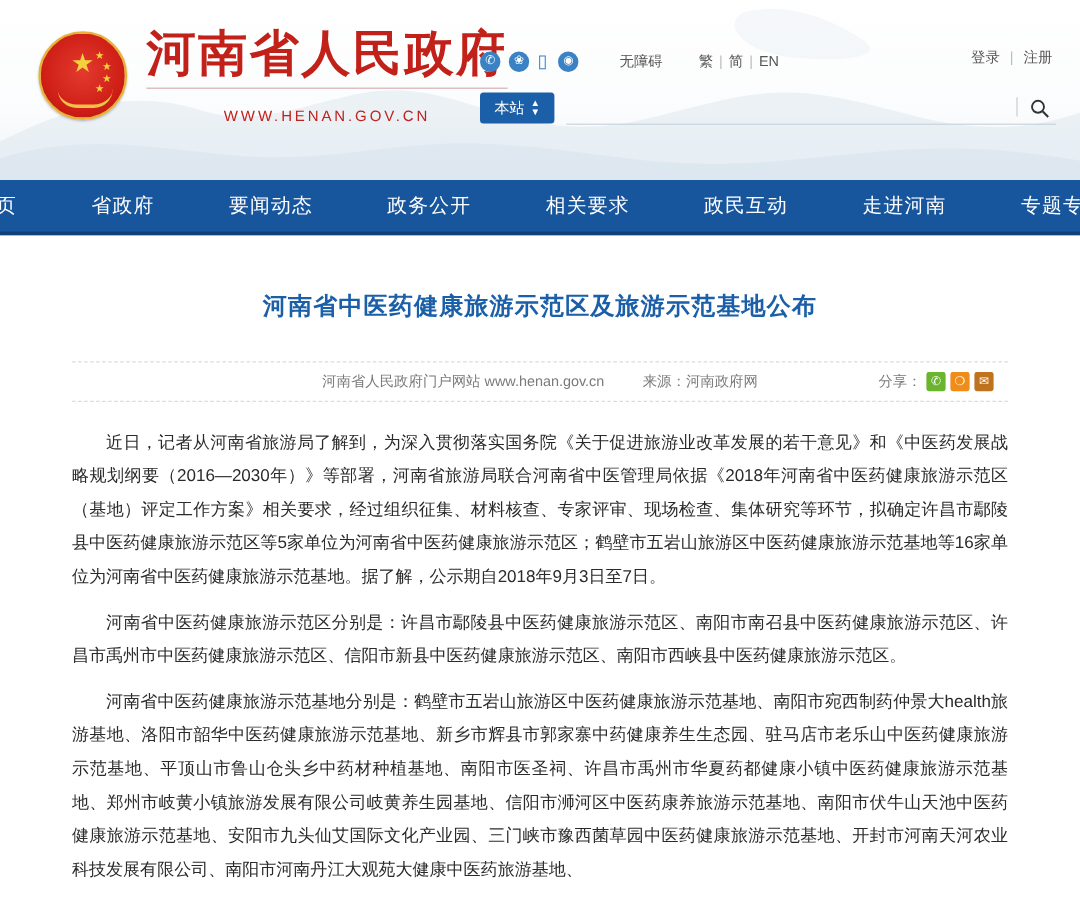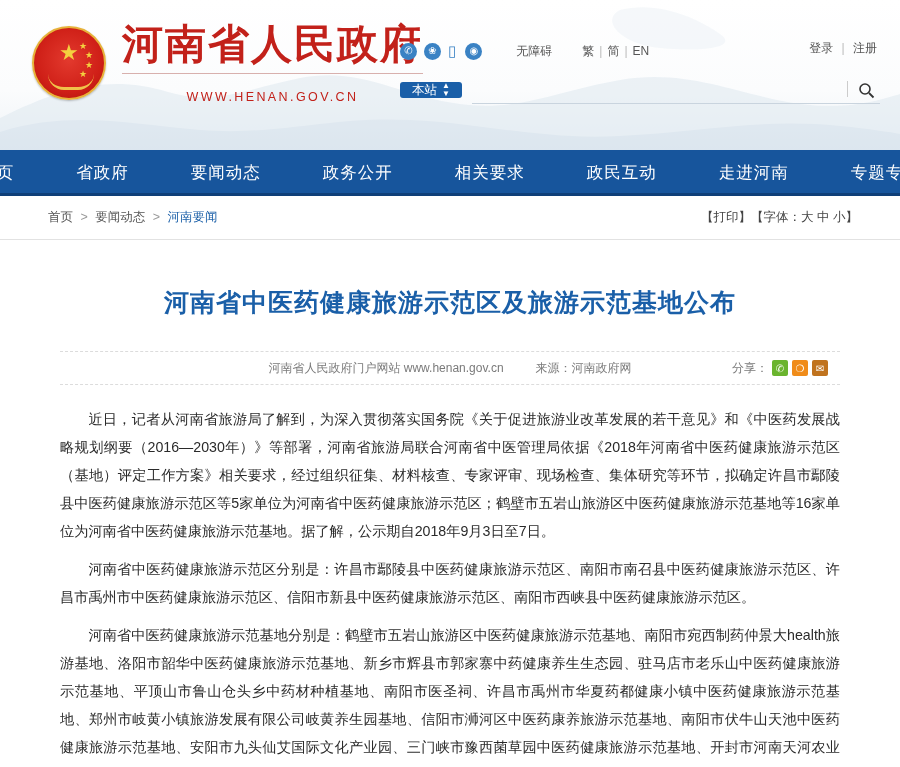--- a/index.html
+++ b/index.html
@@ -70,21 +70,21 @@
   }
   .ico-plain { color:#3a82c4; margin-right: 9px; font-size: 15px; }
   .sep-gap { width: 24px; }
   .tool-link { color:#555; text-decoration:none; padding: 0 3px; }
   .tool-div { color:#bbb; padding: 0 2px; }
   .login-area {
     position: absolute; right: 0; top: 0; font-size: 12px; color: #555;
   }
   .search-row { display: flex; align-items: center; margin-top: 14px; }
   .scope-select {
-    width: 62px; height: 16px; background: #1a5fa8; color: #fff;
+    width: 62px; height: 26px; background: #1a5fa8; color: #fff;
     font-size: 12.5px; border-radius: 3px;
     display: flex; align-items: center; justify-content: center; gap: 5px;
   }
   .scope-select .arrows { font-size: 8px; line-height: 8px; }
   .search-box {
     flex: 1; height: 28px; margin-left: 10px; border-bottom: 1px solid #c9d4de;
     position: relative;
   }
   .search-input {
     width: 100%; height: 27px; border: 0; outline: 0; background: transparent;
@@ -118,21 +118,21 @@
   .crumb a { color: #555; text-decoration: none; }
   .crumb .gt { color: #999; padding: 0 4px; }
   .crumb .cur { color: #1a5fa8; }
   .crumb-right {
     position: absolute; right: 42px; font-size: 12.5px; color: #444;
   }
 
   
   .content { padding: 0 60px; }
   .art-title {
-    text-align: center; color: #1a5fa8; font-size: 25px; font-weight: bold;
+    text-align: center; color: #1a5fa8; font-size: 20px; font-weight: bold;
     margin-top: 46px; letter-spacing: 1px;
     font-family: "Liberation Sans", sans-serif;
   }
   .meta-bar {
     margin-top: 32px; height: 34px; border-top: 1px dashed #dcdcdc; border-bottom: 1px dashed #dcdcdc;
     display: flex; align-items: center; justify-content: center;
     font-size: 12px; color: #7a7a7a; position: relative;
   }
   .meta-seg { padding: 0 16px; }
   .share-area {
@@ -230,30 +230,20 @@
     <div class="nav-item">首页</div>
     <div class="nav-item">省政府</div>
     <div class="nav-item">要闻动态</div>
     <div class="nav-item">政务公开</div>
     <div class="nav-item">相关要求</div>
     <div class="nav-item">政民互动</div>
     <div class="nav-item">走进河南</div>
     <div class="nav-item">专题专栏</div>
   </div>
 
-  <div class="crumb-bar">
-    <div class="crumb">
-      <a href="#">首页</a>
-      <span class="gt">&gt;</span>
-      <a href="#">要闻动态</a>
-      <span class="gt">&gt;</span>
-      <a href="#" class="cur">河南要闻</a>
-    </div>
-    <div class="crumb-right">【打印】【字体：大 中 小】</div>
-  </div>
 
   <div class="content">
     <div class="art-title">河南省中医药健康旅游示范区及旅游示范基地公布</div>
 
     <div class="meta-bar">
       <span class="meta-seg">河南省人民政府门户网站 www.henan.gov.cn</span>
       <span class="meta-seg">来源：河南政府网</span>
       <span class="share-area">
         <span>分享：</span>
         <span class="share-ico sh-green">✆</span>

